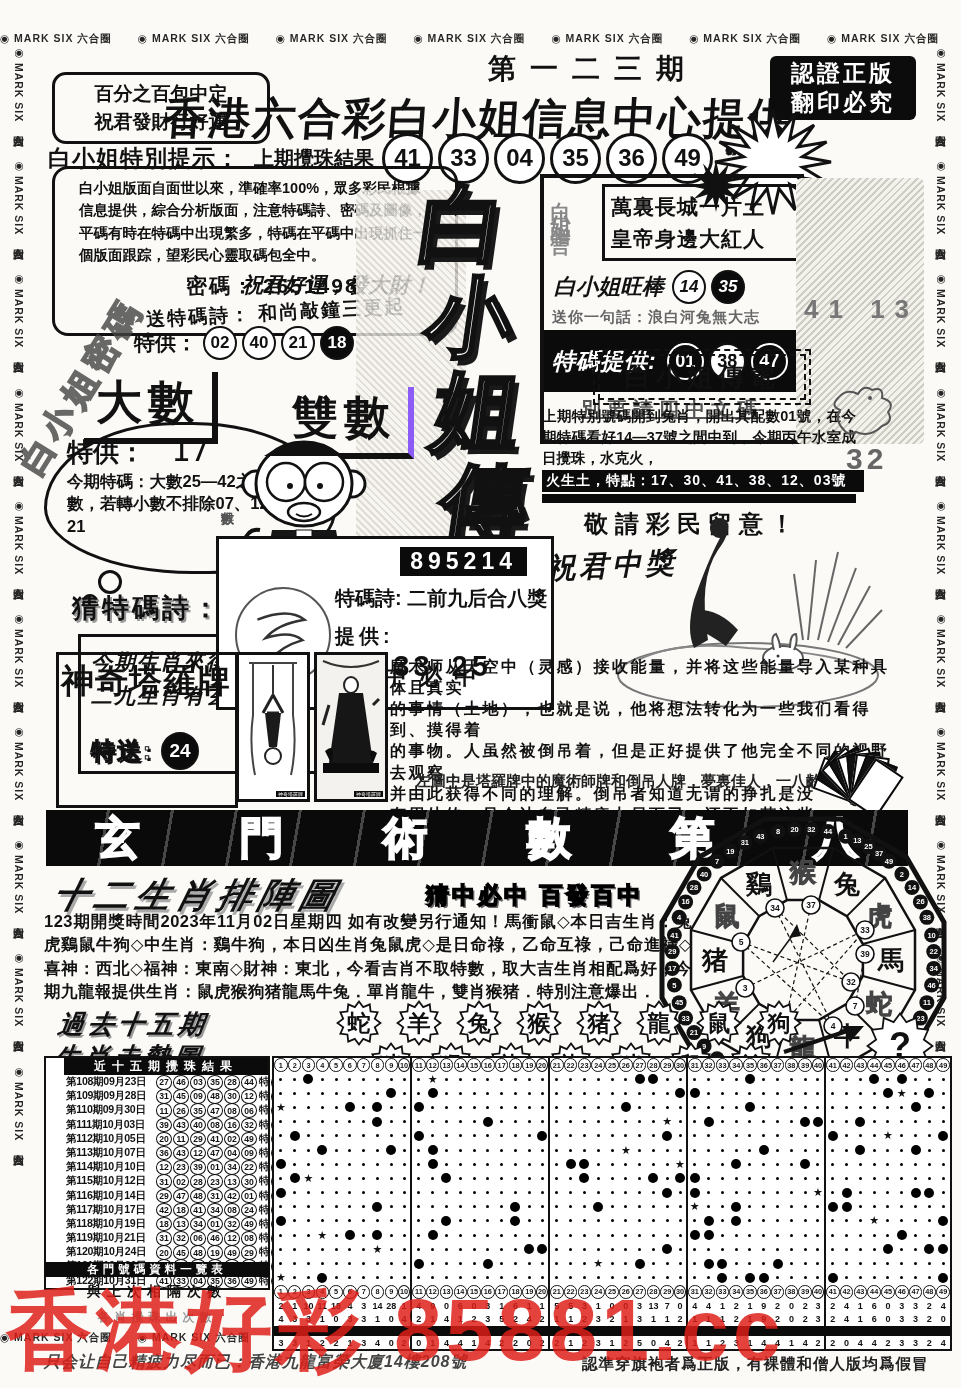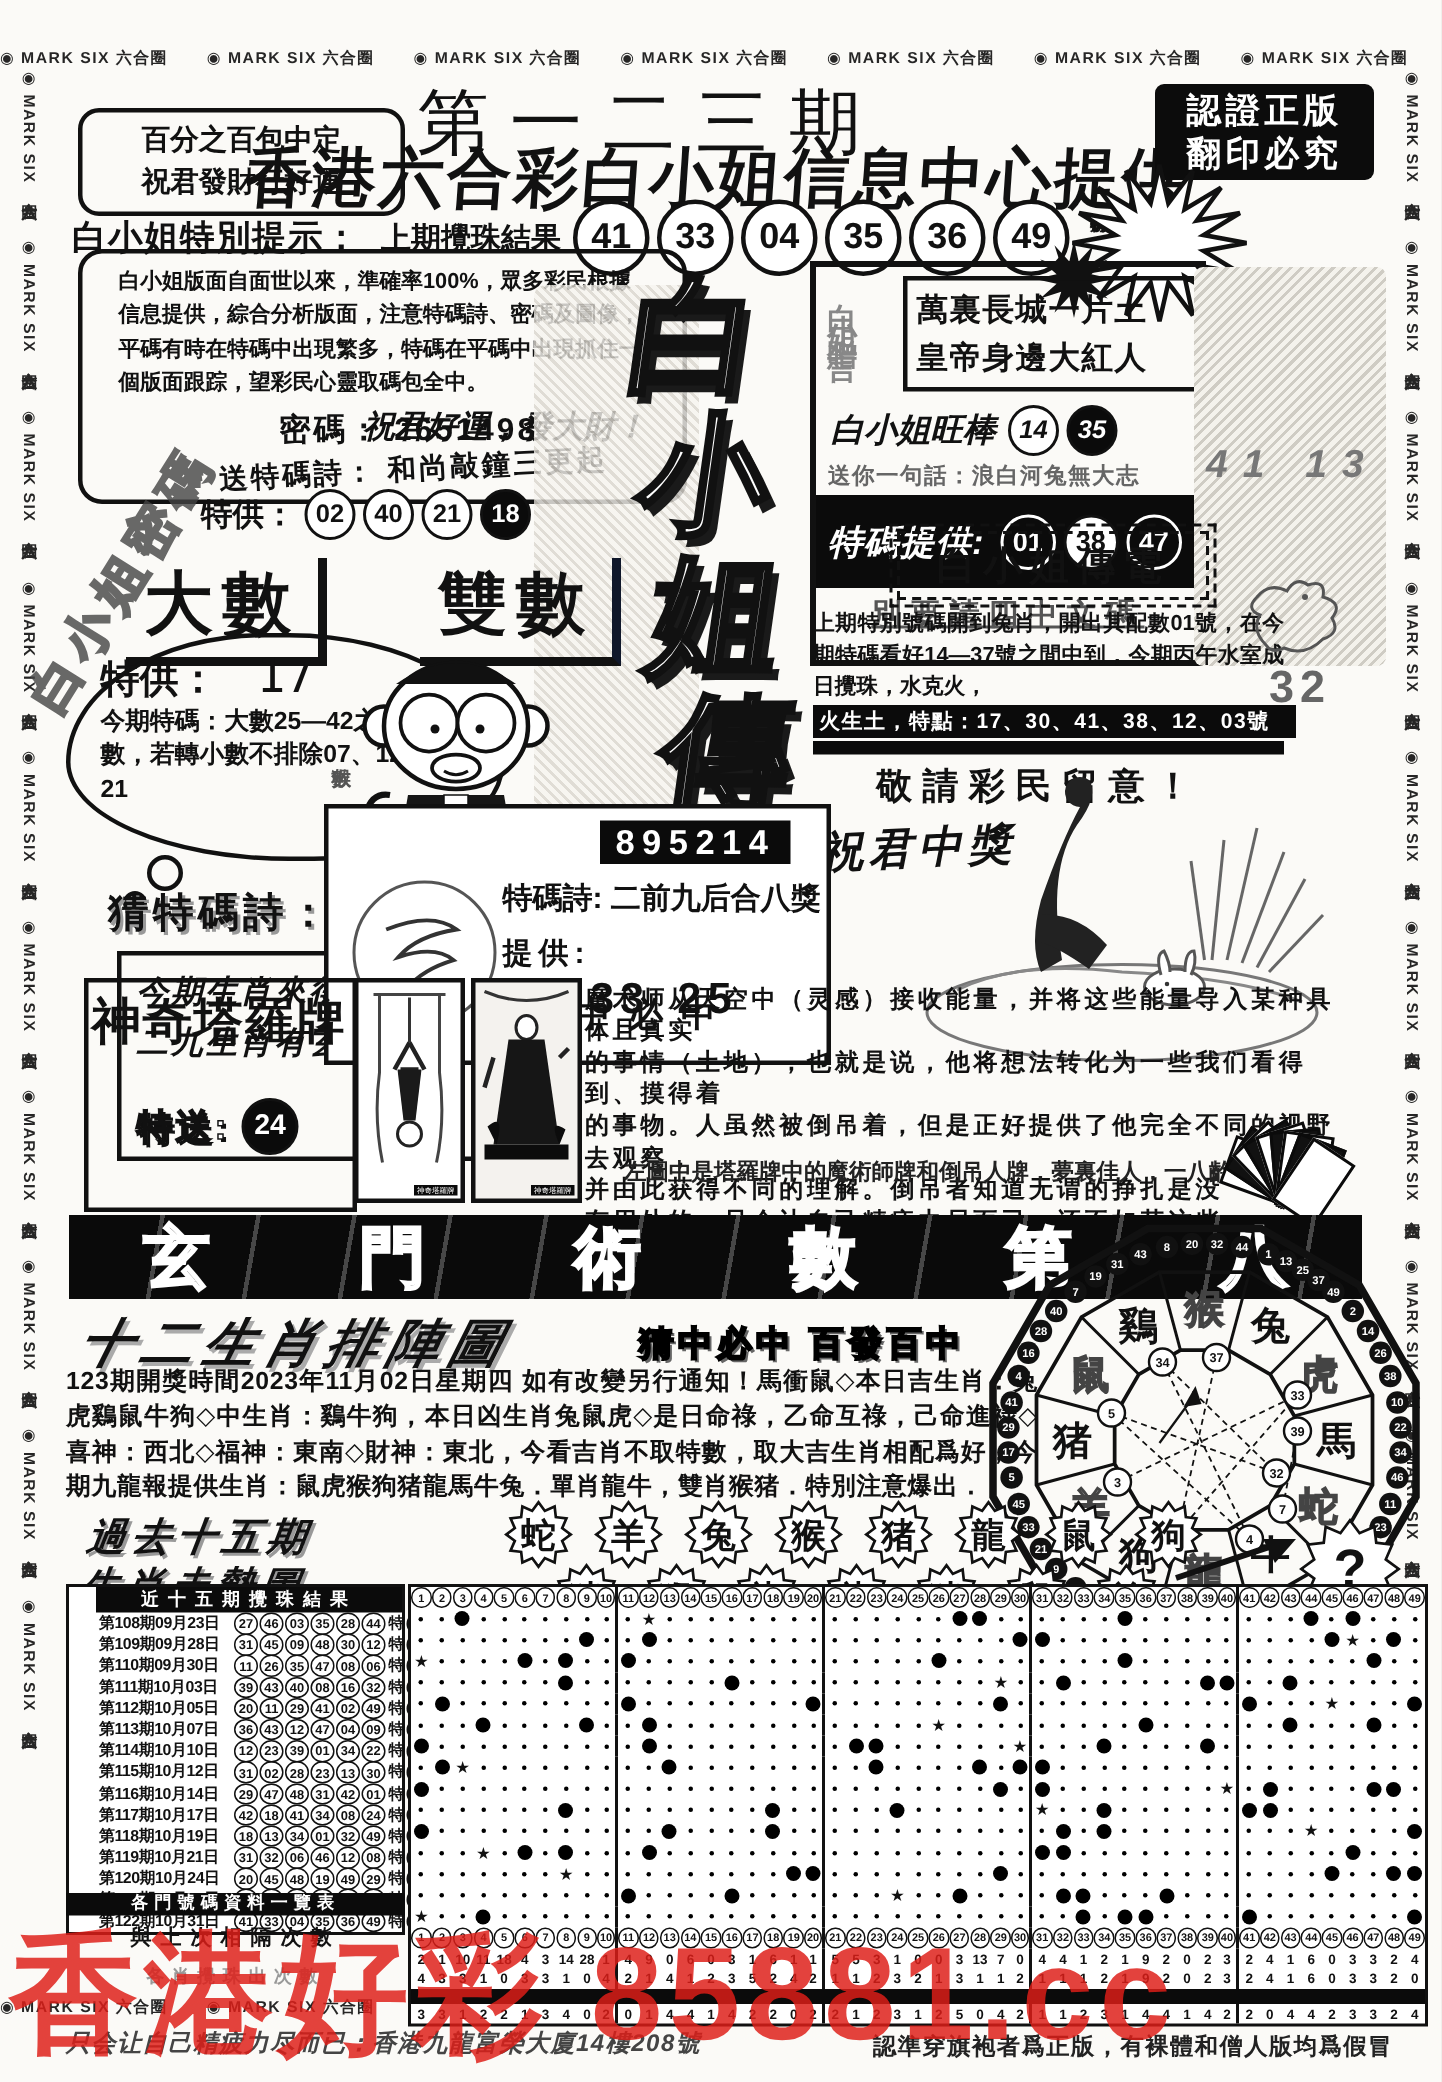--- a/index.html
+++ b/index.html
@@ -14,21 +14,21 @@
   .bstrip.left{left:2px;}
   .bstrip.right{left:924px;}
   .bstrip.left .bunit,.bstrip.right .bunit{writing-mode:vertical-rl;}
   .bunit{flex:none;opacity:.92;}
   
   .content{position:absolute;left:38px;top:50px;width:886px;height:1262px;}
   .abs{position:absolute;}
   
   .hleftbox{left:14px;top:22px;width:212px;height:66px;border:3px solid #111;border-radius:14px;
             display:flex;flex-direction:column;justify-content:center;align-items:center;font-size:19px;font-weight:bold;line-height:1.5;}
-  .issue{left:240px;top:0px;width:420px;text-align:left;font-size:48px;font-weight:400;letter-spacing:14px;}
+  .issue{left:240px;top:0px;width:420px;text-align:right;font-size:28px;font-weight:700;letter-spacing:14px;}
   .maintitle{left:90px;top:40px;width:700px;text-align:center;font-size:43px;font-weight:900;letter-spacing:2px;transform:skewX(-4deg);}
   .hrightbox{left:732px;top:6px;width:146px;height:64px;background:#0c0c0c;color:#fff;display:flex;flex-direction:column;
              align-items:center;justify-content:center;font-size:23px;font-weight:900;letter-spacing:3px;border-radius:6px;line-height:1.25;}
   
   .resrow{left:10px;top:82px;width:760px;height:52px;display:flex;align-items:center;gap:8px;}
   .reslabel{font-size:23px;font-weight:900;letter-spacing:1px;}
   .ressub{font-size:20px;font-weight:900;margin-left:6px;}
   .ball{display:inline-flex;align-items:center;justify-content:center;border:2px solid #111;border-radius:50%;
         background:#fff;color:#111;font-weight:900;width:27px;height:27px;font-size:15px;flex:none;}
   .ball.fill{background:#0b0b0b;color:#fff;}
@@ -59,37 +59,37 @@
   .gpoem{position:absolute;left:58px;top:6px;width:188px;border:3px solid #111;padding:4px 6px;font-size:21px;font-weight:900;line-height:1.5;letter-spacing:1px;}
   .gwang{position:absolute;left:10px;top:92px;display:flex;align-items:center;gap:8px;font-size:22px;font-weight:900;font-style:italic;}
   .gwang .ball{width:30px;height:30px;font-size:17px;}
   .gmsg{position:absolute;left:8px;top:130px;font-size:15px;font-weight:bold;color:#666;letter-spacing:1px;}
   .gband{position:absolute;left:0;top:152px;width:100%;height:62px;background:#0b0b0b;display:flex;align-items:center;gap:10px;padding:0 8px;box-sizing:border-box;}
   .gbandlab{color:#fff;font-size:23px;font-weight:900;font-style:italic;letter-spacing:1px;}
   .gband .ball{width:33px;height:33px;font-size:18px;}
   .gband .ball.fill{border-color:#fff;}
   .gbottom{position:absolute;left:0;top:218px;width:100%;text-align:center;font-size:20px;font-weight:900;color:#555;letter-spacing:6px;text-decoration:underline;}
   .rphoto{left:758px;top:128px;width:128px;height:266px;background:
-          repeating-linear-gradient(135deg,#cfccc4 0 2px,#f4f2ec 2px 5px);border-radius:6px;font-style:italic;}
+          repeating-linear-gradient(135deg,#cfccc4 0 2px,#f4f2ec 2px 5px);border-radius:6px;}
   .rphotonums{position:absolute;left:8px;top:116px;font-size:26px;font-weight:900;color:#777;letter-spacing:10px;}
   
   .telebox{left:560px;top:304px;width:204px;height:42px;border:2px dashed #111;outline:2px dashed #111;outline-offset:3px;
            display:flex;align-items:center;justify-content:center;font-size:26px;font-weight:900;letter-spacing:5px;}
   .telepara{left:504px;top:356px;width:314px;font-size:14.5px;font-weight:bold;line-height:1.45;text-align:justify;}
   .telehl{left:504px;top:420px;width:314px;background:#0b0b0b;color:#fff;font-size:14px;font-weight:900;padding:2px 4px;letter-spacing:1px;}
   .telebar{left:504px;top:444px;width:314px;height:9px;background:#0b0b0b;}
   .notice{left:546px;top:458px;font-size:24px;font-weight:900;letter-spacing:7px;}
   .wish2{left:508px;top:496px;font-size:29px;font-weight:900;font-style:italic;transform:rotate(-3deg);letter-spacing:4px;}
   .rooster{left:786px;top:330px;}
   .roosternum{left:808px;top:392px;font-size:30px;font-weight:bold;color:#666;letter-spacing:4px;}
   .illus{left:560px;top:440px;}
   
   .bighead{font-size:46px;font-weight:900;letter-spacing:6px;padding:0 12px 4px 12px;border-bottom:6px solid #111;}
   .bighead.d1{left:46px;top:322px;border-right:6px solid #111;}
-  .bighead.d2{left:242px;top:322px;border-right:6px solid #0f172a;}
+  .bighead.d2{left:242px;top:337px;border-right:6px solid #8b5cf6;}
   .bubble{left:6px;top:372px;width:292px;height:152px;border:3px solid #111;
           border-radius:48% 52% 46% 54%/60% 58% 44% 46%;padding:6px 20px;box-sizing:border-box;}
   .bubble .supt{font-size:26px;font-weight:900;}
   .bubble .supt b{font-size:32px;margin-left:26px;font-weight:400;font-family:"DejaVu Sans Mono",monospace;}
   .bubble .btxt{font-size:16.5px;font-weight:bold;line-height:1.35;}
   .btail1{left:60px;top:520px;width:18px;height:18px;border:3px solid #111;border-radius:50%;}
   .btail2{left:44px;top:544px;width:10px;height:10px;border:3px solid #111;border-radius:50%;}
   .monkey{left:196px;top:376px;}
   .monkeychar{left:180px;top:452px;font-size:13px;color:#555;writing-mode:vertical-rl;font-weight:bold;}
   .guesstitle{left:34px;top:540px;font-size:27px;font-weight:900;letter-spacing:3px;text-shadow:2px 2px 0 #999;}

